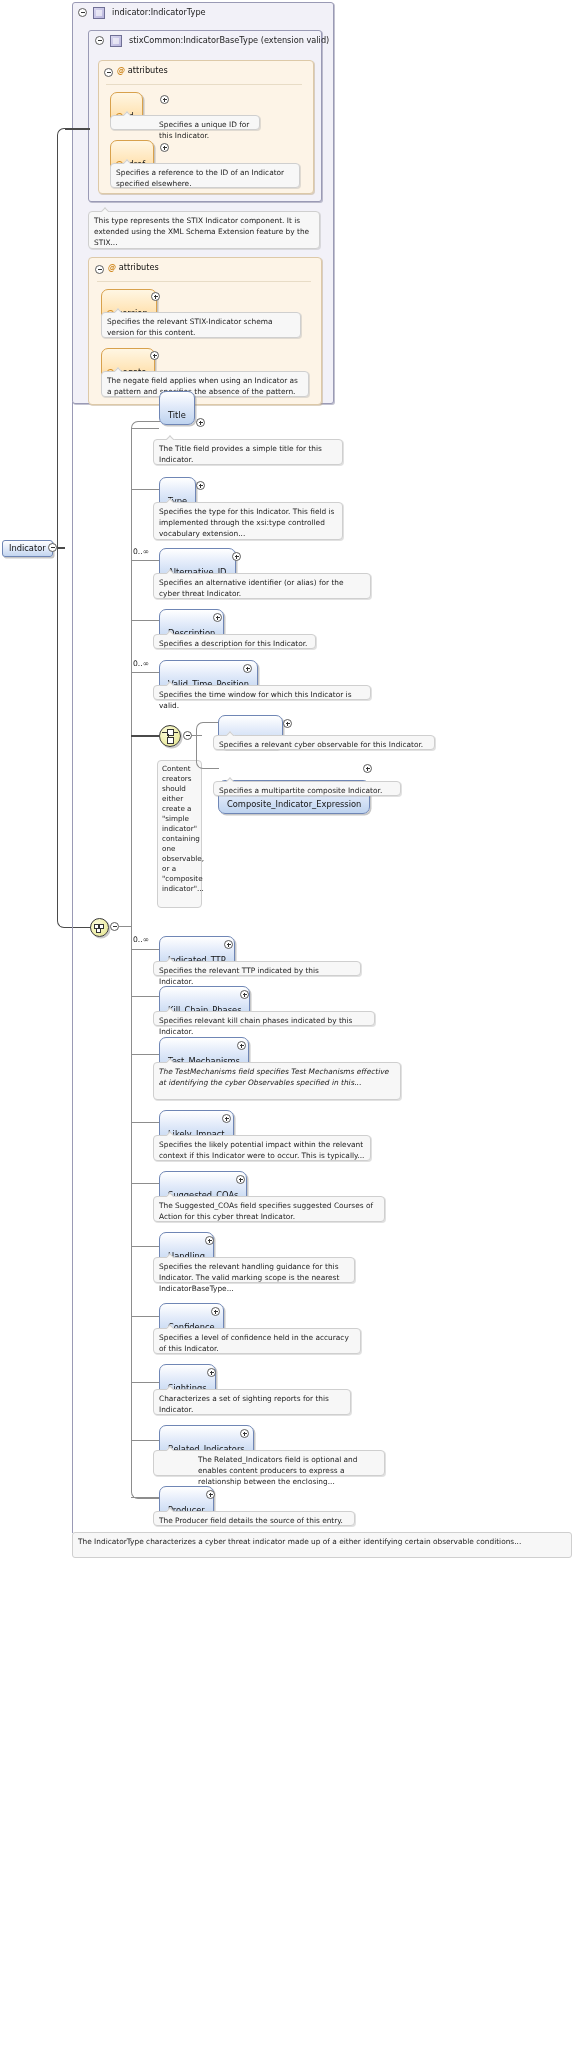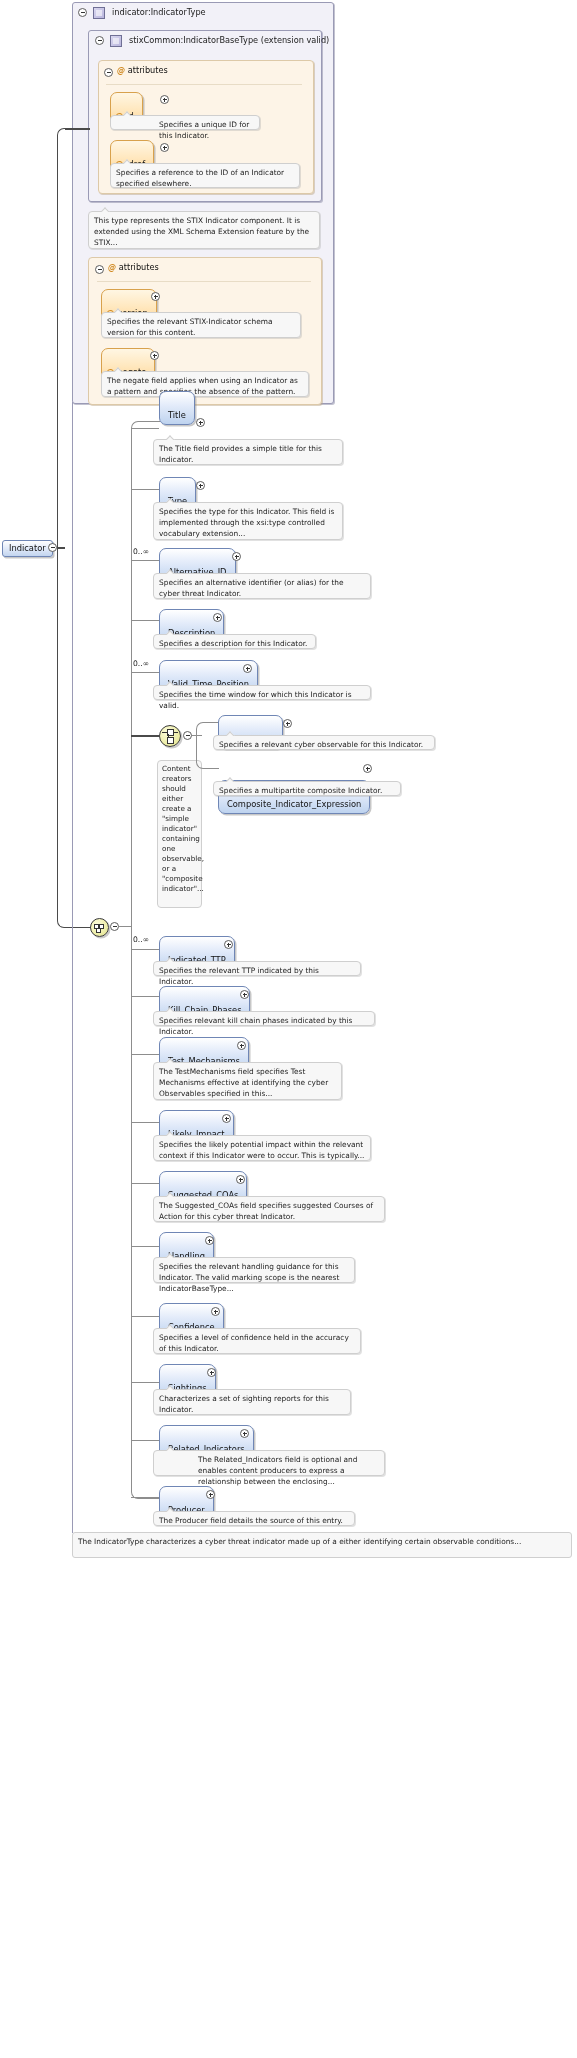--- a/index.html
+++ b/index.html
@@ -342,21 +342,21 @@
 <div class="doc" style="left:153px;top:1011px;width:222px;height:15px;">
   <span class="tip"></span>
   <span>Specifies relevant kill chain phases indicated by this Indicator.</span>
 </div>
 
 <div class="ln h" style="left:131px;top:1054px;width:28px;"></div>
 <div class="pill el" style="left:159px;top:1037px;">
   <span>Test_Mechanisms</span>
 </div>
 <div class="toggle plus" style="left:237px;top:1041px;"></div>
-<div class="doc" style="left:153px;top:1062px;width:189px;height:38px;">
+<div class="doc" style="left:153px;top:1062px;width:248px;height:38px;font-style:italic;">
   <span class="tip"></span>
   <span>The TestMechanisms field specifies Test Mechanisms effective at identifying the cyber Observables specified in this...</span>
 </div>
 
 <div class="ln h" style="left:131px;top:1122px;width:28px;"></div>
 <div class="pill el" style="left:159px;top:1110px;">
   <span>Likely_Impact</span>
 </div>
 <div class="toggle plus" style="left:222px;top:1114px;"></div>
 <div class="doc" style="left:153px;top:1135px;width:218px;height:26px;">

